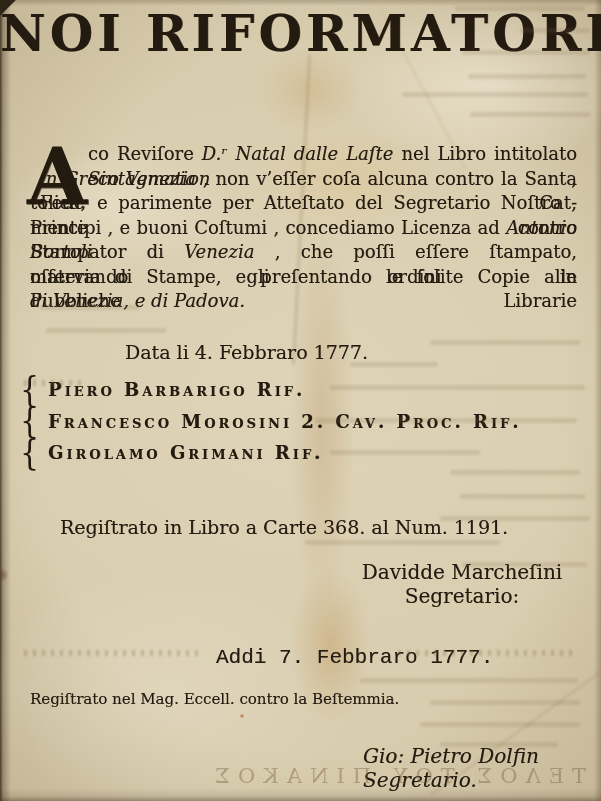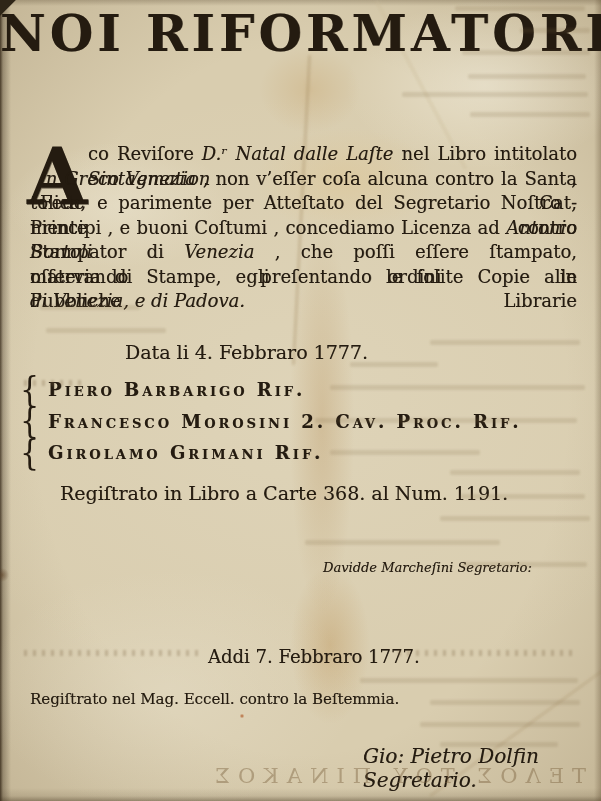--- a/index.html
+++ b/index.html
@@ -52,23 +52,23 @@
   .bodyline.last{text-align-last:left;font-style:italic;}
   .bodyline em{font-style:italic;font-weight:400;}
   #date-line-1{top:341px;left:97px;font-size:19px;text-shadow:.3px .3px .4px rgba(36,27,16,.45);margin-left:28px;}
   #signatures{top:374px;left:20px;}
   .sig-row{display:flex;align-items:center;height:31.5px;}
   .brace{font-size:30px;line-height:1;transform:scaleY(1.2);margin-right:9px;font-weight:400;}
   .sig-name{
     font-variant:small-caps;font-size:18px;font-weight:600;letter-spacing:3px;
     text-shadow:.3px .3px .4px rgba(36,27,16,.45);white-space:nowrap;
   }
-  #registration-1{top:482px;left:60px;font-size:19px;text-shadow:.3px .3px .4px rgba(36,27,16,.45);}
-  #secretary-1{top:560px;left:323px;font-size:13px;font-style:italic;text-shadow:.3px .3px .4px rgba(36,27,16,.45);}
-  #date-line-2{top:646px;left:208px;font-size:18px;text-shadow:.3px .3px .4px rgba(36,27,16,.45);}
+  #registration-1{top:516px;left:60px;font-size:19px;text-shadow:.3px .3px .4px rgba(36,27,16,.45);}
+  #secretary-1{top:560px;left:323px;font-size:20px;text-shadow:.3px .3px .4px rgba(36,27,16,.45);text-align:center;}
+  #date-line-2{top:646px;left:216px;font-size:21px;text-shadow:.3px .3px .4px rgba(36,27,16,.45);font-family:Liberation Mono, monospace;}
   #registration-2{top:690px;left:30px;font-size:15px;text-shadow:.3px .3px .4px rgba(36,27,16,.45);}
   #secretary-2{top:744px;left:327px;font-size:20px;font-style:italic;text-shadow:.3px .3px .4px rgba(36,27,16,.45);margin-left:36px;}
   #corner-tl{top:0;left:0;width:18px;height:18px;
     background:linear-gradient(135deg,#2e2517 0%,#2e2517 42%,rgba(46,37,23,0) 46%);}
   .ghost{position:absolute;height:5px;border-radius:2px;background:rgba(122,101,66,.17);filter:blur(1.2px);}
   .ghost.orn{height:6px;background:repeating-linear-gradient(90deg,rgba(122,101,66,.30) 0 3px,rgba(122,101,66,0) 3px 9px);filter:blur(.8px);border-radius:0;}
   .crease{position:absolute;background:rgba(150,122,80,.30);filter:blur(1.6px);}
   #crease-center{left:300px;top:55px;width:3px;height:310px;transform:rotate(3deg);}
   #crease-br{left:430px;top:795px;width:235px;height:2px;transform-origin:left center;transform:rotate(-36deg);}
   #crease-tr{left:420px;top:-10px;width:2px;height:190px;transform:rotate(-28deg);background:rgba(200,185,150,.55);}

